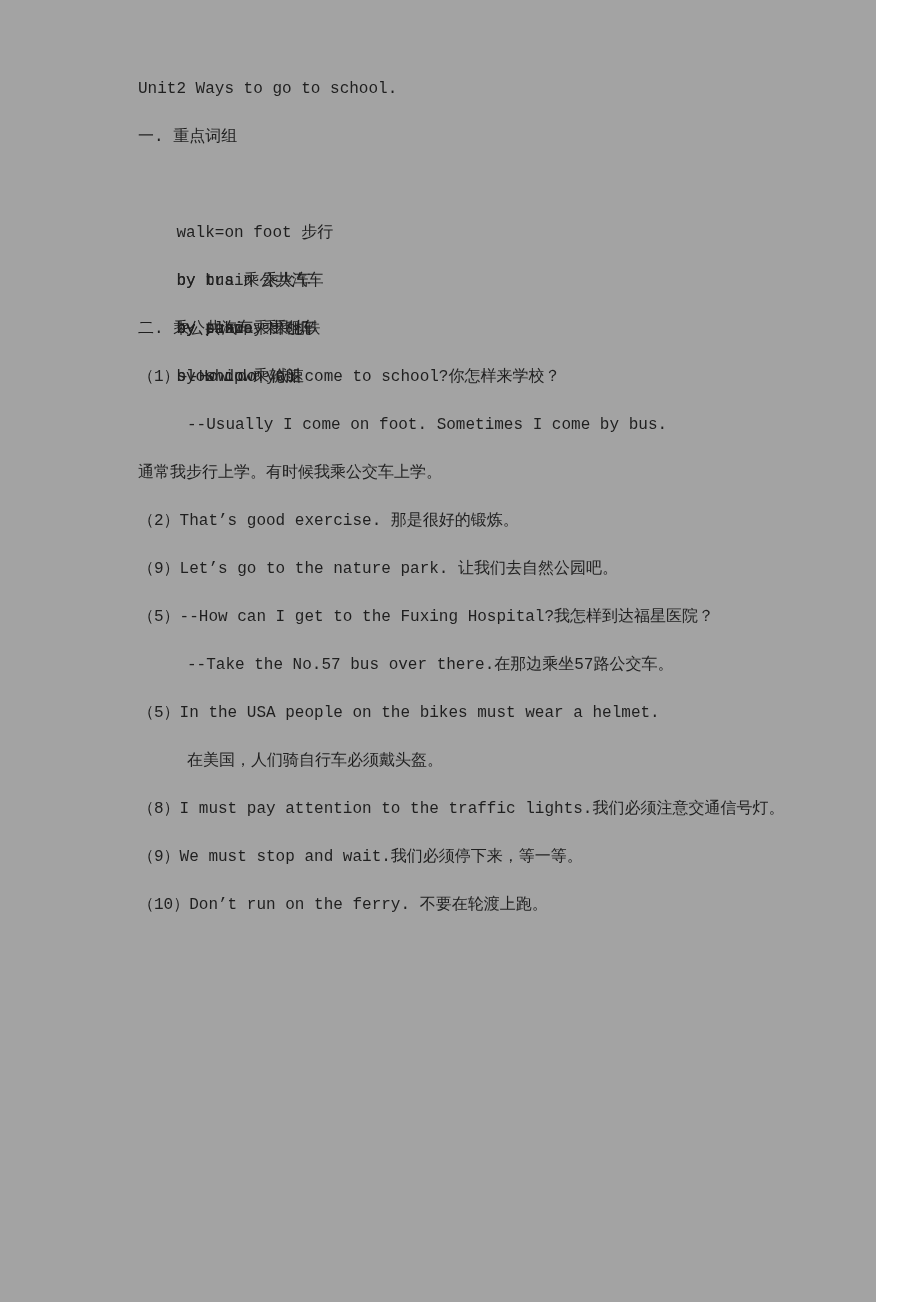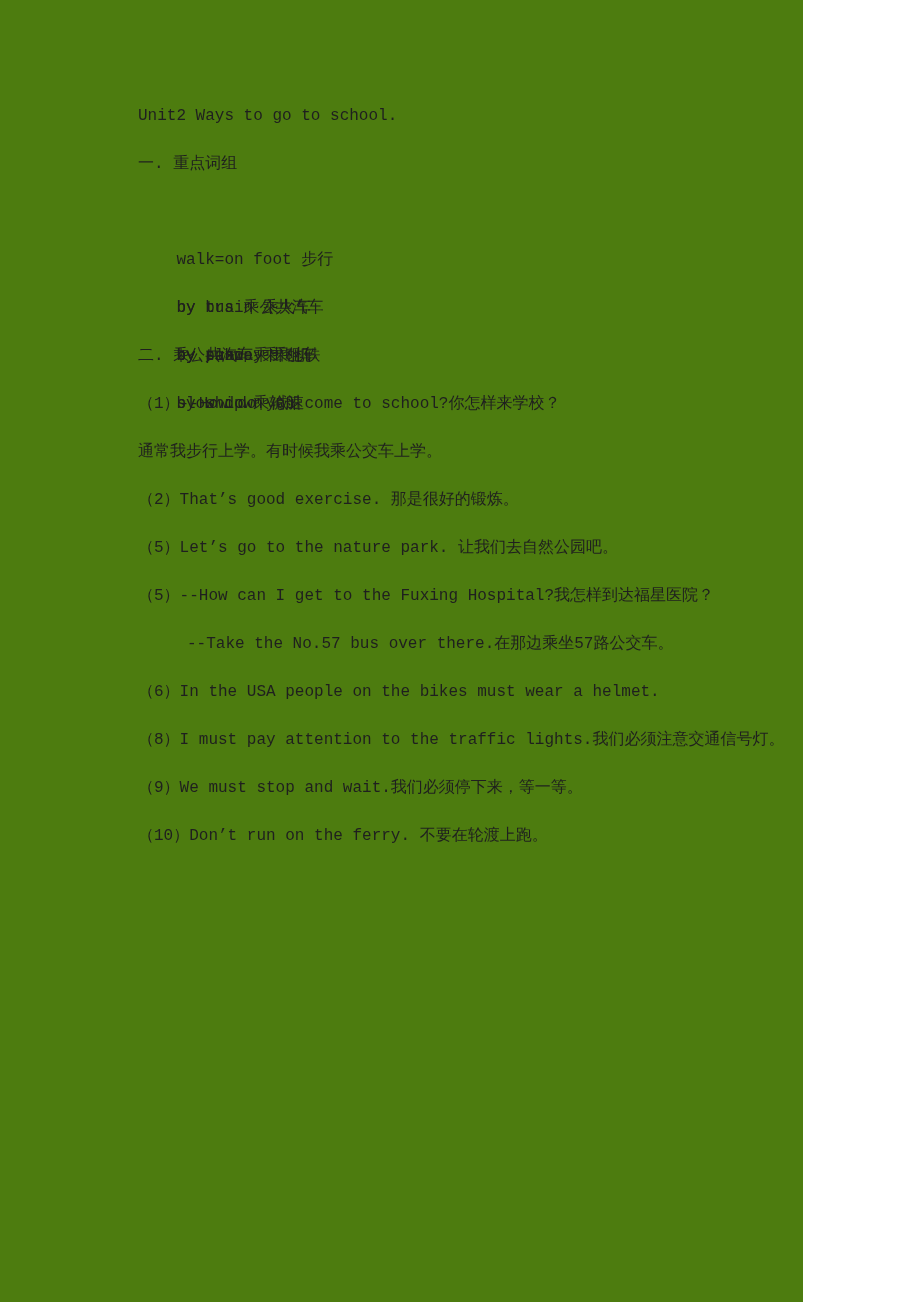--- a/index.html
+++ b/index.html
@@ -5,27 +5,27 @@
   html, body {
     margin: 0;
     padding: 0;
     background: #ffffff;
     width: 920px;
     height: 1302px;
     overflow: hidden;
   }
   .doc {
     box-sizing: border-box;
-    width: 803px;
+    width: 876px;
     height: 1302px;
-    padding: 92px 40px 0 138px;
+    padding: 65px 40px 0 138px;
     font-family: "Liberation Mono", "DejaVu Sans Mono", monospace;
     font-size: 16px;
     color: #1f1f1f;
-    background: #4d7c0f;
+    background: #a3a3a3;
   }
   .line {
     height: 48px;
     line-height: 48px;
     white-space: pre;
   }
   .line.indent {
     padding-left: 49px;
   }
   .phrase {
@@ -59,34 +59,36 @@
 
   <div class="line">
     <span class="phrase">by subway 乘地铁</span>
     <span class="phrase">slow down 减速</span>
   </div>
 
   <div class="line">二. 乘公共汽车</div>
 
   <div class="line">（1）--How do you come to school?你怎样来学校？</div>
 
+  <div class="line indent">--Usually I come on foot. Sometimes I come by bus.</div>
 
   <div class="line">通常我步行上学。有时候我乘公交车上学。</div>
 
   <div class="line">（2）That’s good exercise. 那是很好的锻炼。</div>
 
-  <div class="line">（5）Let’s go to the nature park. 让我们去自然公园吧。</div>
+  <div class="line">（9）Let’s go to the nature park. 让我们去自然公园吧。</div>
 
 
   <div class="line">（5）--How can I get to the Fuxing Hospital?我怎样到达福星医院？</div>
 
   <div class="line indent">--Take the No.57 bus over there.在那边乘坐57路公交车。</div>
 
-  <div class="line">（6）In the USA people on the bikes must wear a helmet.</div>
+  <div class="line">（5）In the USA people on the bikes must wear a helmet.</div>
 
+  <div class="line indent">在美国，人们骑自行车必须戴头盔。</div>
 
 
   <div class="line">（8）I must pay attention to the traffic lights.我们必须注意交通信号灯。</div>
 
   <div class="line">（9）We must stop and wait.我们必须停下来，等一等。</div>
 
   <div class="line">（10）Don’t run on the ferry. 不要在轮渡上跑。</div>
 
 </div>
 

